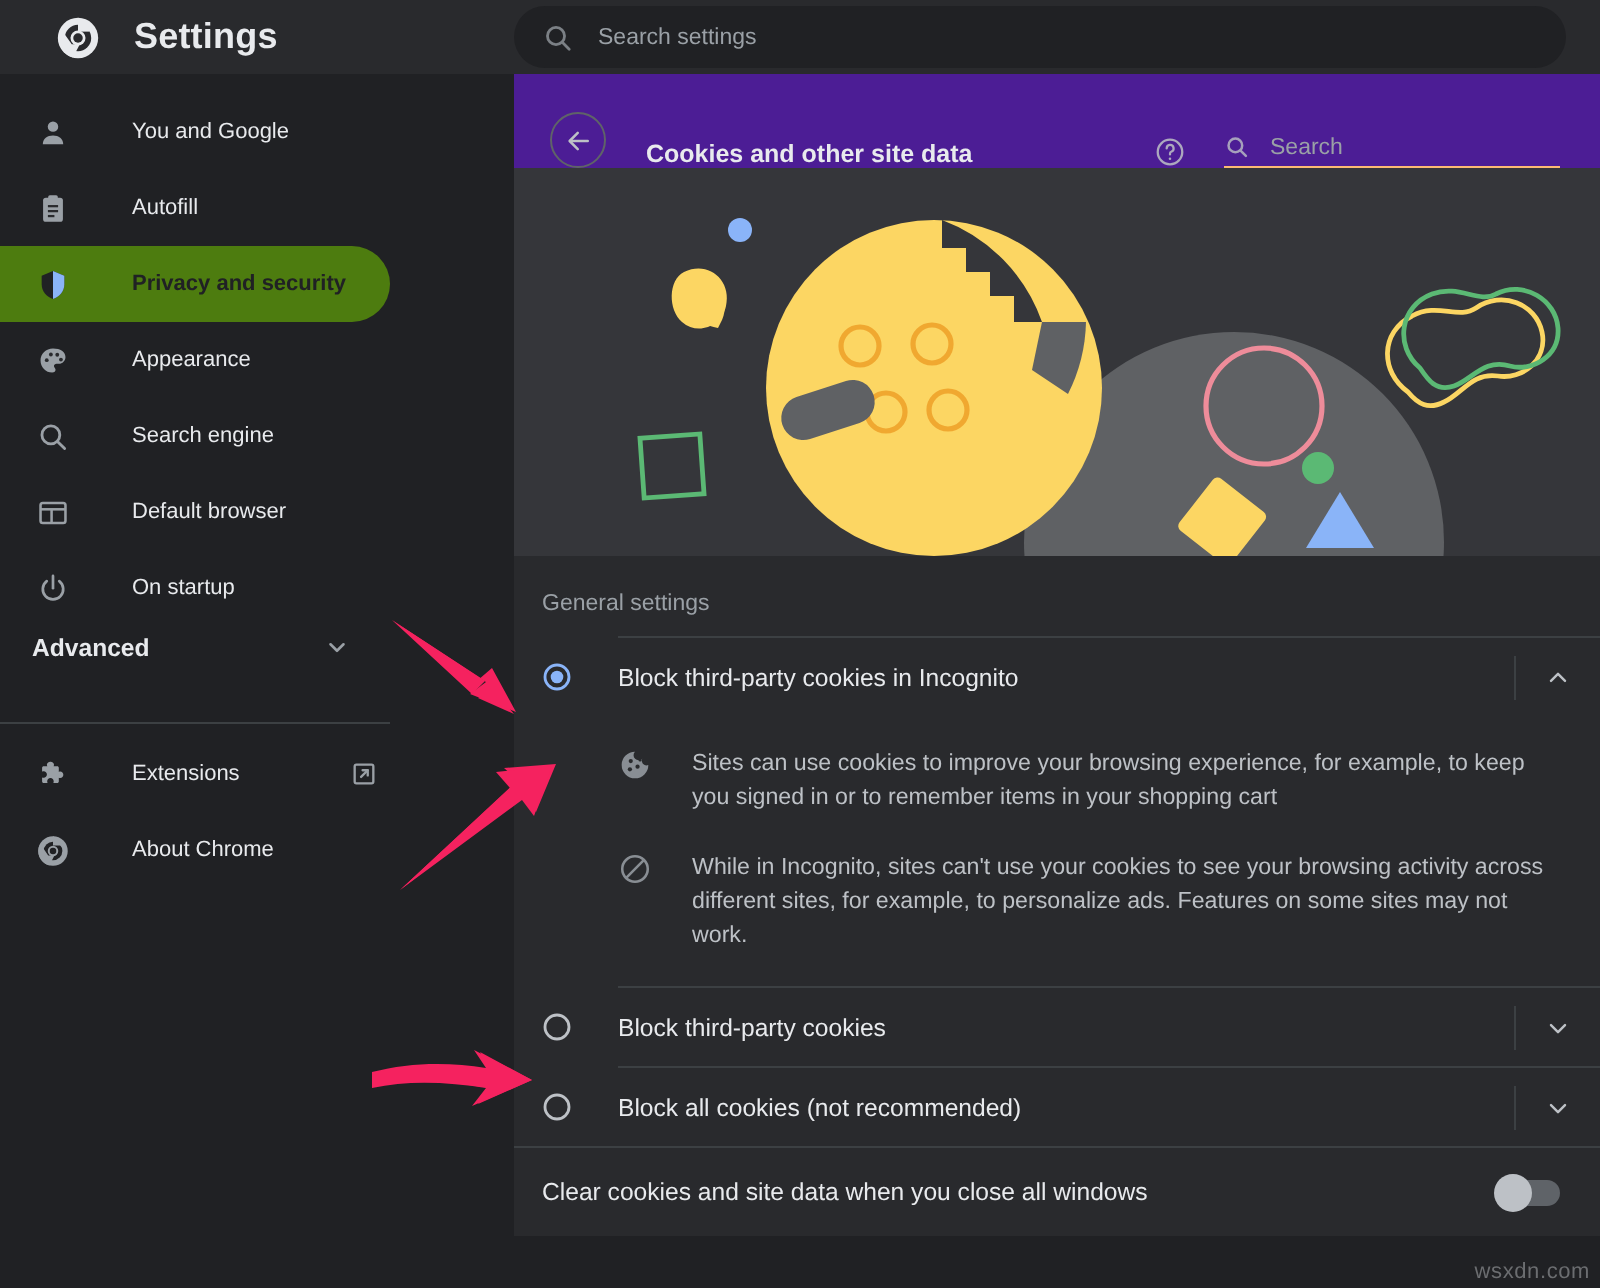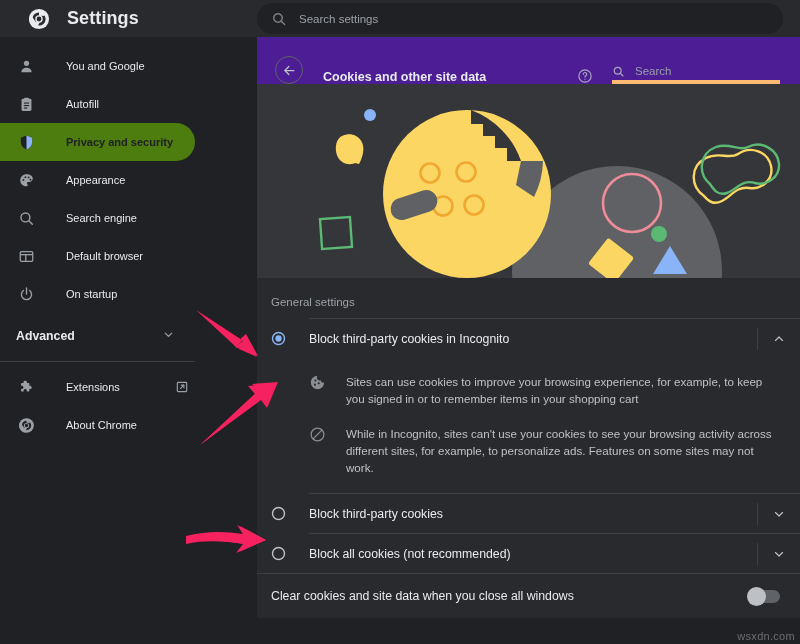--- a/index.html
+++ b/index.html
@@ -54,21 +54,21 @@
     border-radius: 0 19px 19px 0;
     margin-right: 62px;
     cursor: default;
   }
   .nav-item .n-icon { flex: 0 0 18px; height: 18px; display: flex; align-items: center; justify-content: center; }
   .nav-item .n-label { margin-left: 31px; font-size: 11px; color: #e8eaed; white-space: nowrap; }
   .nav-item.active { background: #4d7c0f; }
   .nav-item.active .n-label { color: #202124; font-weight: bold; }
 
   .nav-advanced {
-    height: 38px; display: flex; align-items: center;
+    height: 38px; display: flex; align-items: flex-start;
     padding: 0 20px 0 16px; box-sizing: border-box;
     margin-right: 62px; margin-top: 4px;
   }
   .nav-advanced .adv-label { font-size: 12.3px; color: #e8eaed; font-weight: bold; flex: 1; }
   .nav-divider { height: 1px; background: #3c4043; margin: 6px 62px 6px 0; }
   .ext-link { margin-left: auto; margin-right: 6px; flex: 0 0 14px; height: 14px; }
 
   
   .main {
     flex: 1; min-width: 0;
@@ -82,21 +82,21 @@
     display: flex; align-items: flex-end;
     padding: 0 20px 0 18px; box-sizing: border-box;
   }
   .back-btn {
     width: 26px; height: 26px; flex: 0 0 26px; border-radius: 50%;
     border: 1px solid #5f6368;
     display: flex; align-items: center; justify-content: center;
   }
   .page-title { margin-left: 20px; font-size: 12.5px; font-weight: bold; color: #e8eaed; flex: 1; }
   .help-icon { flex: 0 0 16px; height: 16px; margin-right: 19px; opacity: .85; }
-  .hsearch { display: flex; align-items: center; width: 168px; border-bottom: 4px solid #fdba74; padding-bottom: 3px; }
+  .hsearch { display: flex; align-items: center; width: 168px; border-bottom: 1px solid #fdba74; padding-bottom: 3px; }
   .hsearch .hs-icon { flex: 0 0 13px; height: 13px; opacity: .8; }
   .hsearch .hs-text { margin-left: 10px; font-size: 11.5px; color: #9aa0a6; }
 
   .scroll-area { flex: 1; min-height: 0; position: relative; overflow: hidden; }
 
   .banner { height: 194px; background: #35363a; position: relative; overflow: hidden; }
 
   .settings-card { background: #292a2d; padding-top: 0; }
   .section-label {
     font-size: 11.5px; color: #9aa0a6;

